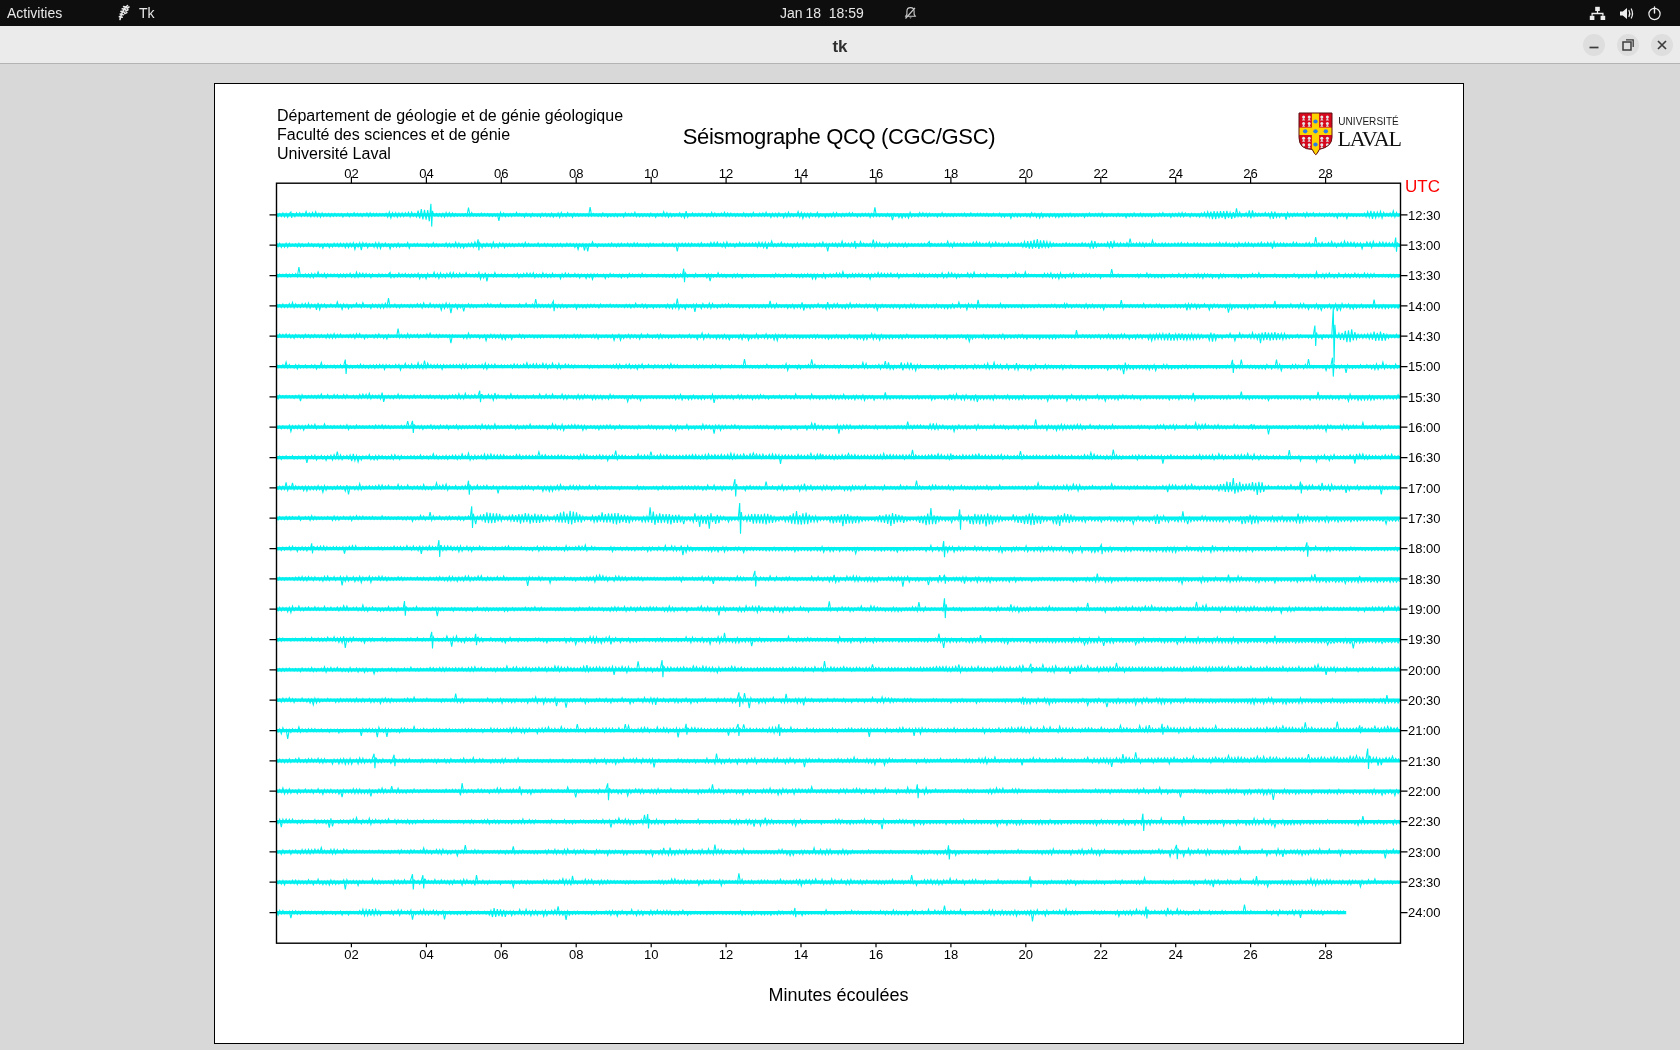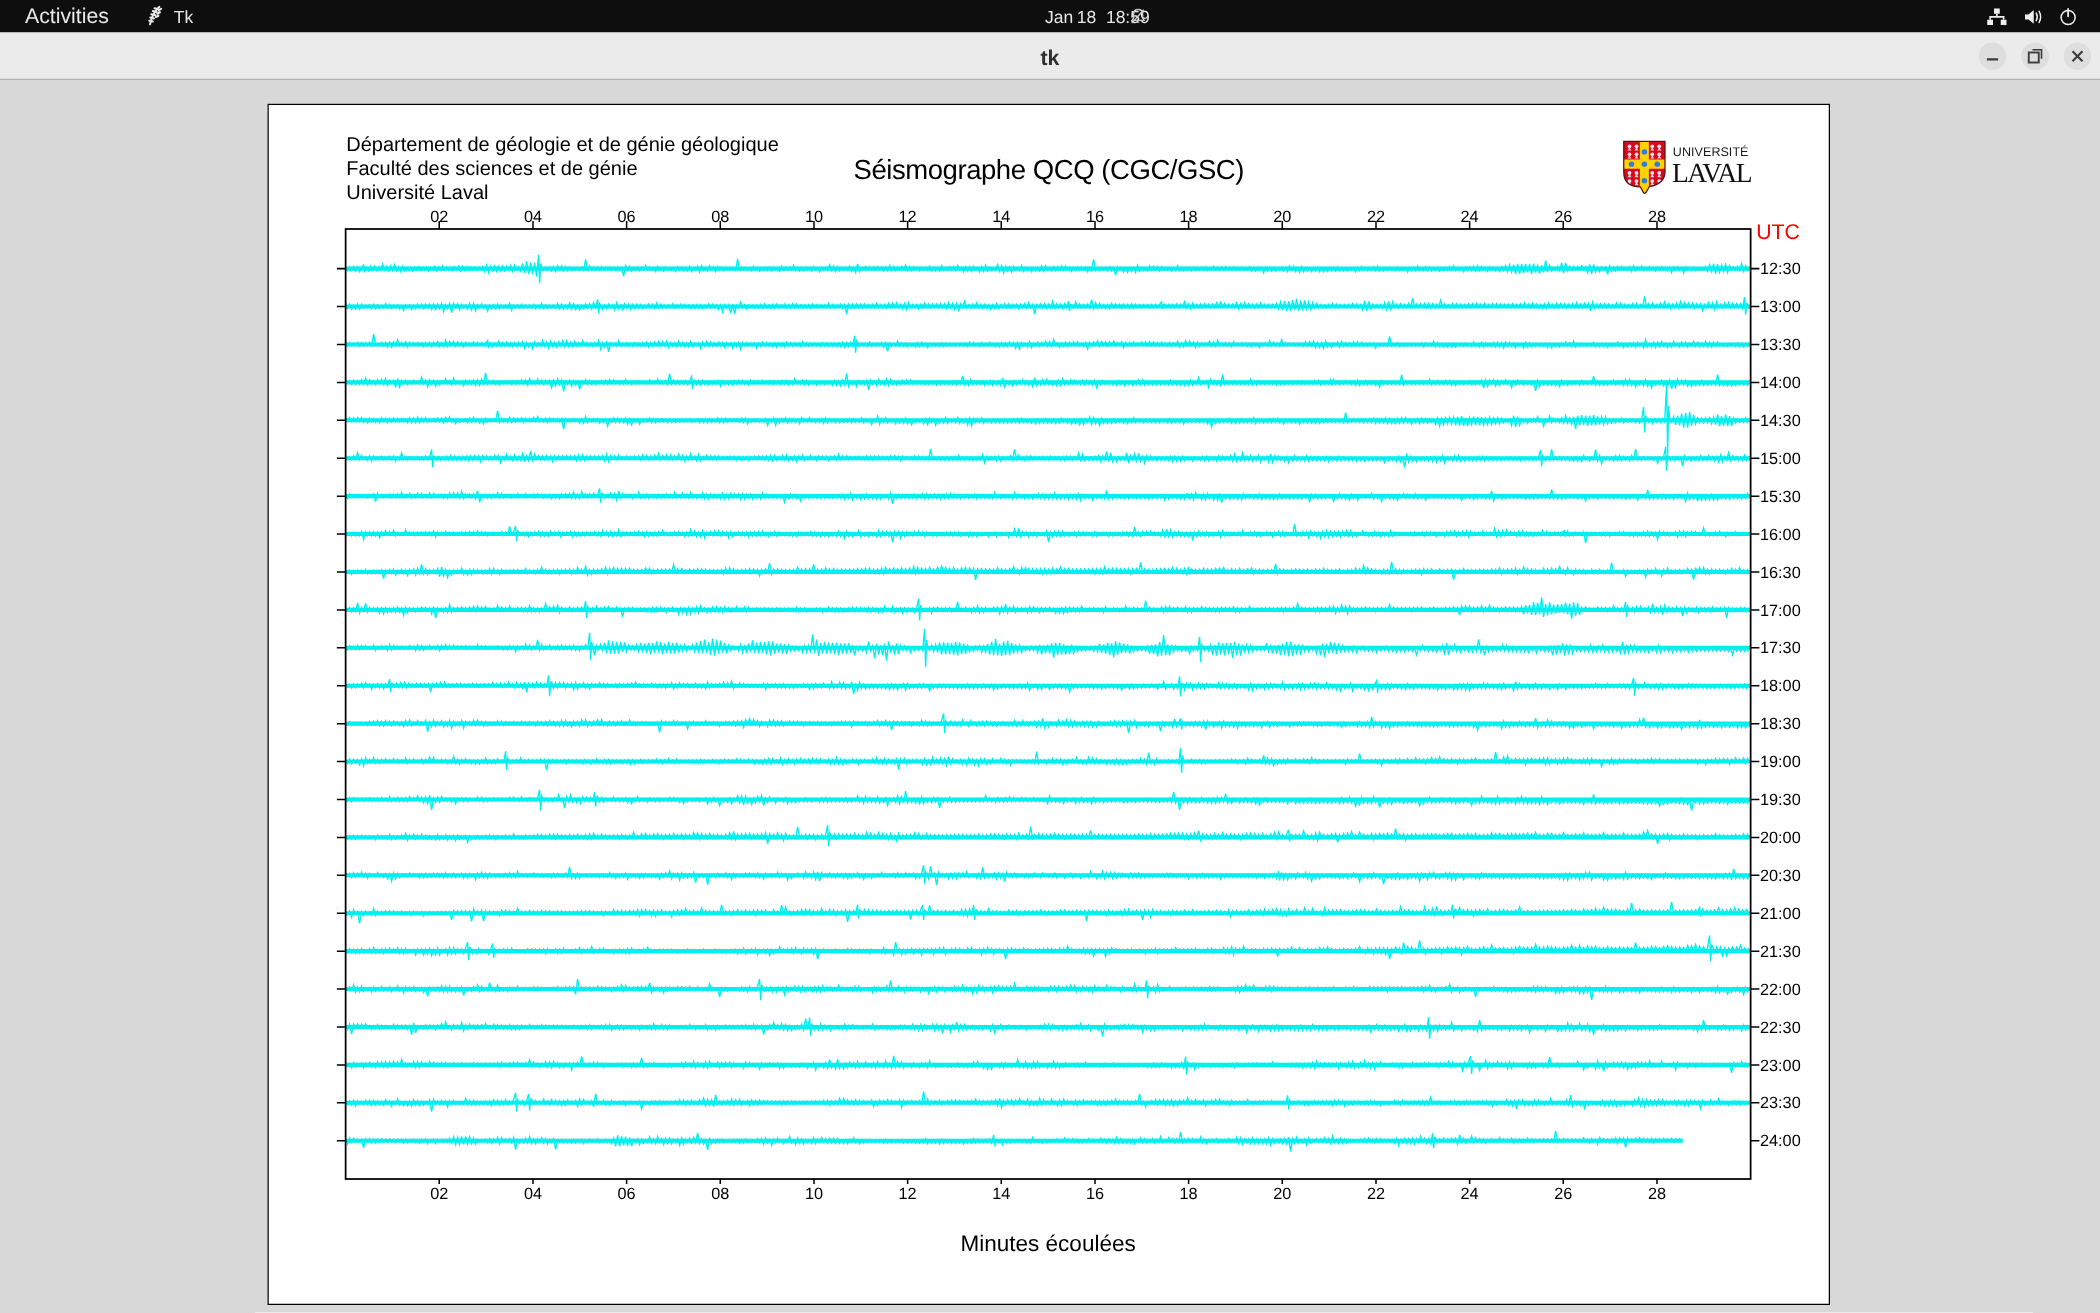--- a/index.html
+++ b/index.html
@@ -1,30 +1,30 @@
 <!DOCTYPE html>
 <html><head><meta charset="utf-8"><title>tk</title><style>
 html,body{margin:0;padding:0;width:1680px;height:1050px;overflow:hidden;font-family:"Liberation Sans",sans-serif;}
 #topbar{position:absolute;left:0;top:0;width:1680px;height:26px;background:#0e0e0e;color:#e8e8e8;}
 #titlebar{position:absolute;left:0;top:26px;width:1680px;height:37px;background:#ebebeb;border-bottom:1px solid #b3b3b3;}
 #content{position:absolute;left:0;top:64px;width:1680px;height:986px;background:#d8d8d8;}
 #canvas{position:absolute;left:214px;top:19px;width:1248px;height:959px;background:#fff;border:1.5px solid #000;}
 .tb{position:absolute;top:0;height:26px;line-height:26px;font-size:14px;}
 </style></head><body>
 <div id="topbar">
-  <div class="tb" style="left:20px;font-size:17px">Activities</div>
+  <div class="tb" style="left:7px;font-size:14px">Activities</div>
   <svg width="16" height="18" viewBox="0 0 16 18" style="position:absolute;left:116px;top:4px">
       <g stroke="#e8e8e8" stroke-width="1.6" stroke-linecap="round" fill="none">
         <path d="M11.5 1.5Q6 6 4 15.5"></path>
         <path d="M10.8 3.2L7.6 2.6M9.5 5.6L6.2 4.8M8.3 8.2L5 7.4M7.2 10.8L4.2 10M6.3 13.2L3.4 12.6"></path>
         <path d="M11 4.4l2-1.4M9.8 7l2.2-1.2M8.7 9.6l2.1-1"></path>
       </g>
     </svg>
   <div class="tb" style="left:139px">Tk</div>
-  <div class="tb" style="left:836px">Jan 18&nbsp;&nbsp;18:59</div>
+  <div class="tb" style="left:780px">Jan 18&nbsp;&nbsp;18:59</div>
   <svg width="15" height="15" viewBox="0 0 15 15" style="position:absolute;left:903px;top:6px">
       <path d="M7.5 1.6c-2.3 0-3.6 1.7-3.6 3.8v3l-1.2 1.9h9.6l-1.2-1.9v-3c0-2.1-1.3-3.8-3.6-3.8z" fill="none" stroke="#ccc" stroke-width="1.1"></path>
       <path d="M6.3 11.6a1.3 1.3 0 0 0 2.4 0z" fill="#ccc"></path>
       <path d="M2.5 12.5L12 1.8" stroke="#ccc" stroke-width="1.2"></path>
     </svg>
     <svg width="17" height="15" viewBox="0 0 17 15" style="position:absolute;left:1589px;top:6px">
       <rect x="6.2" y="0.8" width="4.6" height="4.2" fill="#eee"></rect>
       <rect x="0.8" y="9.8" width="4.6" height="4.2" fill="#eee"></rect>
       <rect x="11.6" y="9.8" width="4.6" height="4.2" fill="#eee"></rect>
       <path d="M8.5 5v2.5M3.1 9.8V7.5h10.8v2.3" stroke="#eee" stroke-width="1.3" fill="none"></path>

